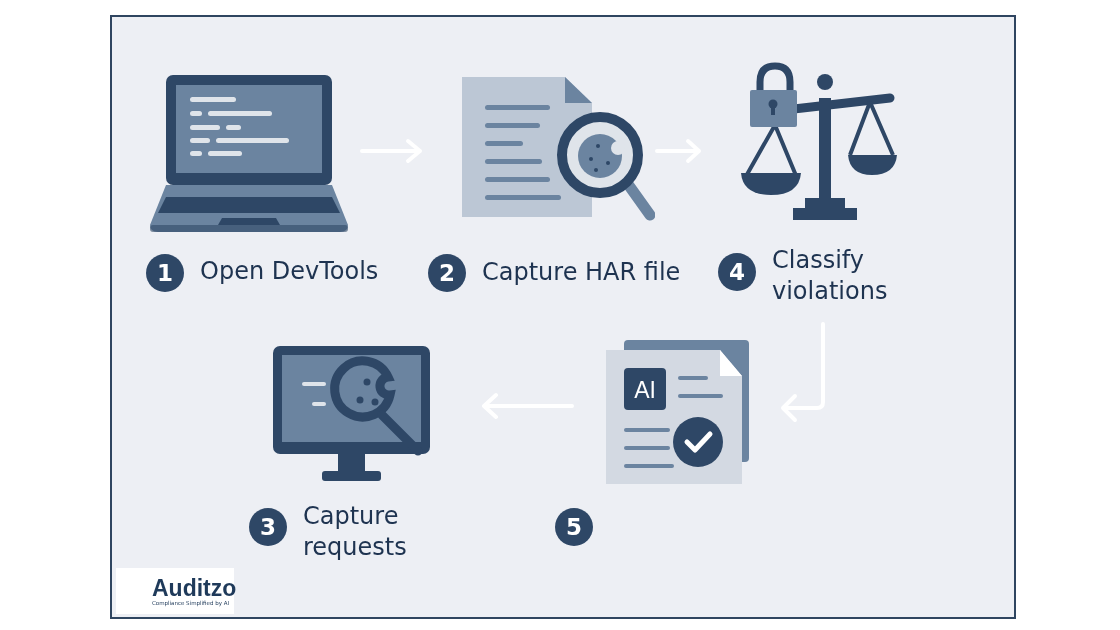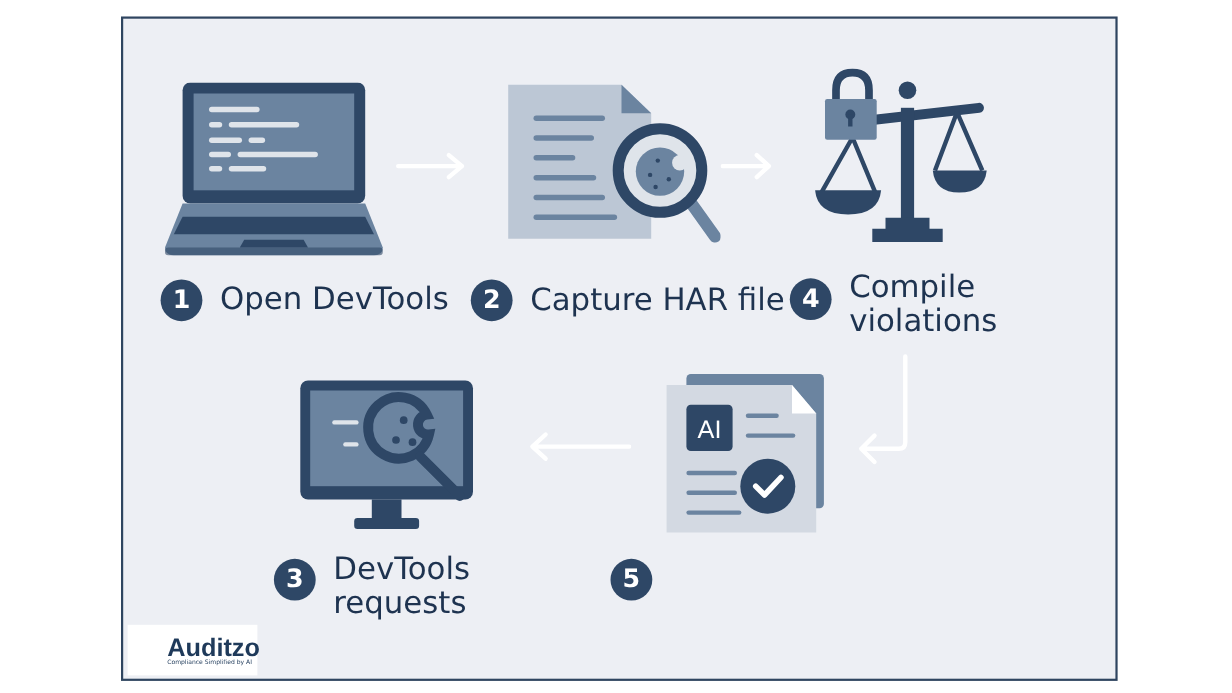--- a/index.html
+++ b/index.html
@@ -1,21 +1,21 @@
 <!DOCTYPE html>
 <html><head>
 <meta charset="utf-8">
 <style>
   html, body { margin:0; padding:0; }
   body { width:1120px; height:630px; background:#ffffff; position:relative; overflow:hidden; font-family:"DejaVu Sans","Liberation Sans",sans-serif; }
   .frame { position:absolute; left:110px; top:15px; width:902px; height:600px; background:#edeff4; border:2px solid #2f4560; }
   .abs { position:absolute; }
   .step { position:absolute; display:flex; align-items:flex-start; }
   .badge { width:38px; height:38px; border-radius:50%; background:#2e4766; color:#ffffff; font-size:23px; font-weight:bold; display:flex; align-items:center; justify-content:center; flex-shrink:0; }
-  .label { color:#1e3350; font-size:28px; line-height:31px; margin-left:16px; white-space:pre-line; }
+  .label { color:#1e3350; font-size:24px; line-height:31px; margin-left:16px; white-space:pre-line; }
   .logo { position:absolute; left:116px; top:568px; width:118px; height:46px; background:#fff; display:flex; align-items:center;gap:32px; }
   .logo-name { font-family:"Liberation Sans",sans-serif; font-weight:bold; font-size:23px; color:#1f3a5a; line-height:22px; }
   .logo-tag { font-size:5.5px; color:#1f3a5a; margin-top:1px; }
 </style>
 </head>
 <body>
 
 <div class="frame"></div>
 
 <svg class="abs" style="left:150px;top:75px" width="200" height="160">
@@ -118,26 +118,26 @@
 <div class="step" style="left:146px;top:254px">
   <div class="badge">1</div>
   <div class="label" style="margin-top:2px">Open DevTools</div>
 </div>
 <div class="step" style="left:428px;top:254px">
   <div class="badge">2</div>
   <div class="label" style="margin-top:3px">Capture HAR file</div>
 </div>
 <div class="step" style="left:718px;top:253px">
   <div class="badge">4</div>
-  <div class="label" style="margin-top:-8px">Compile
+  <div class="label" style="margin-top:-8px">Classify
 violations</div>
 </div>
 <div class="step" style="left:249px;top:508px">
   <div class="badge">3</div>
-  <div class="label" style="margin-top:-7px">DevTools
+  <div class="label" style="margin-top:-7px">Capture
 requests</div>
 </div>
 <div class="step" style="left:555px;top:508px">
   <div class="badge">5</div>
 </div>
 
 <div class="logo">
   <svg width="26" height="30" style="margin-left:3px">
     <circle cx="12" cy="12" r="10" fill="none" stroke="#1f3a5a" stroke-width="3"></circle>
     <path d="M12 5 L18 7 V12 Q18 17 12 19 Q6 17 6 12 V7 Z" fill="#2fae8e"></path>

